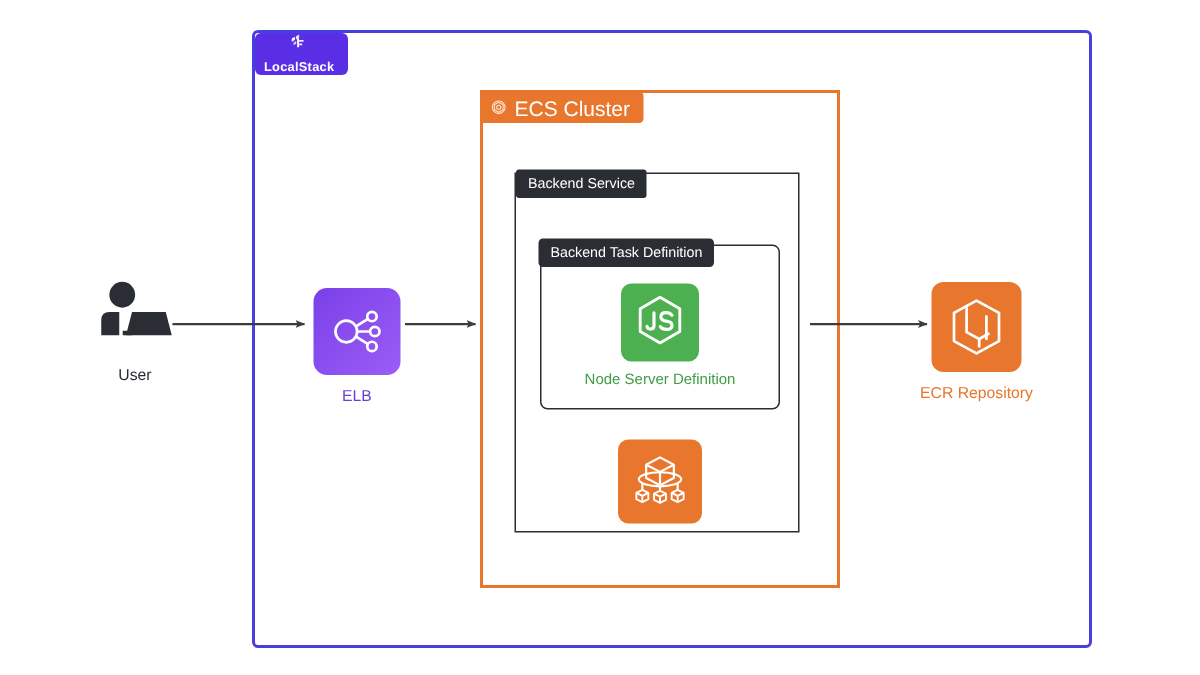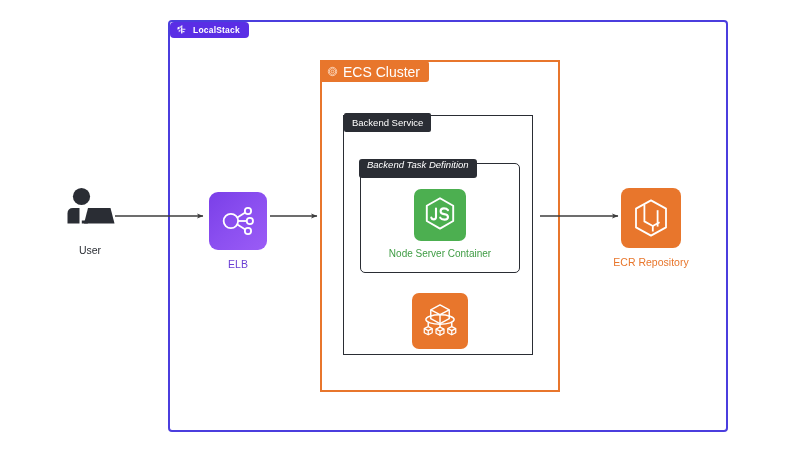--- a/index.html
+++ b/index.html
@@ -29,28 +29,29 @@
     height: 412px;
     border: 2px solid #4b3ede;
     border-radius: 4px;
     box-sizing: border-box;
     background: transparent;
   }
   .localstack-badge {
     position: absolute;
     left: 170px;
     top: 22px;
-    height: 16px;
+    height: 28px;
     padding: 0 9px 0 6px;
     background: #5a2ee5;
     border-radius: 4px;
     display: flex;
     align-items: center;
     gap: 5px;
     box-sizing: border-box;
+    flex-direction: column;
   }
   .localstack-badge .ls-text {
     color: #ffffff;
     font-size: 8.5px;
     font-weight: bold;
     letter-spacing: 0.2px;
     white-space: nowrap;
   }
 
   
@@ -127,23 +128,23 @@
     background: transparent;
   }
   .task-badge {
     position: absolute;
     left: 359px;
     top: 159px;
     height: 19px;
     padding: 0 8px;
     background: #2a2d34;
     display: flex;
+    align-items: center;
     box-sizing: border-box;
     border-radius: 3px;
-    font-style: italic;
   }
   .task-badge .task-text {
     color: #ffffff;
     font-size: 9.5px;
     white-space: nowrap;
   }
 
   
   .node {
     position: absolute;
@@ -358,21 +359,21 @@
           <g fill="none" stroke="#ffffff" stroke-width="1.9" stroke-linejoin="round">
             <path d="M17 2.2 L30.2 9.8 L30.2 25.0 L17 32.6 L3.8 25.0 L3.8 9.8 Z"></path>
           </g>
           <g fill="none" stroke="#ffffff" stroke-width="2.1" stroke-linecap="round">
             <path d="M13.0 12.6 L13.0 21.0 Q13.0 23.4 10.7 23.4 Q8.8 23.4 8.3 21.6"></path>
             <path d="M25.0 14.2 Q23.8 12.4 20.9 12.4 Q17.6 12.4 17.6 15.2 Q17.6 17.7 21.1 18.1 Q25.0 18.5 25.0 21.0 Q25.0 23.6 21.4 23.6 Q18.4 23.6 17.2 21.7"></path>
           </g>
         </svg>
       </span>
     </div>
-    <div class="node-label">Node Server Container</div>
+    <div class="node-label">Node Server Definition</div>
   </div>
 
   <div class="node node-ecscontainer">
     <div class="node-tile">
       <span style="display:flex;">
         <svg width="40" height="38" viewBox="0 0 44 42" aria-hidden="true">
           <g fill="none" stroke="#ffffff" stroke-width="1.6" stroke-linejoin="round">
 
             <path d="M22 3.2 L32.2 8.6 L32.2 18.4 L22 23.8 L11.8 18.4 L11.8 8.6 Z"></path>
             <path d="M11.8 8.6 L22 13.9 L32.2 8.6"></path>

